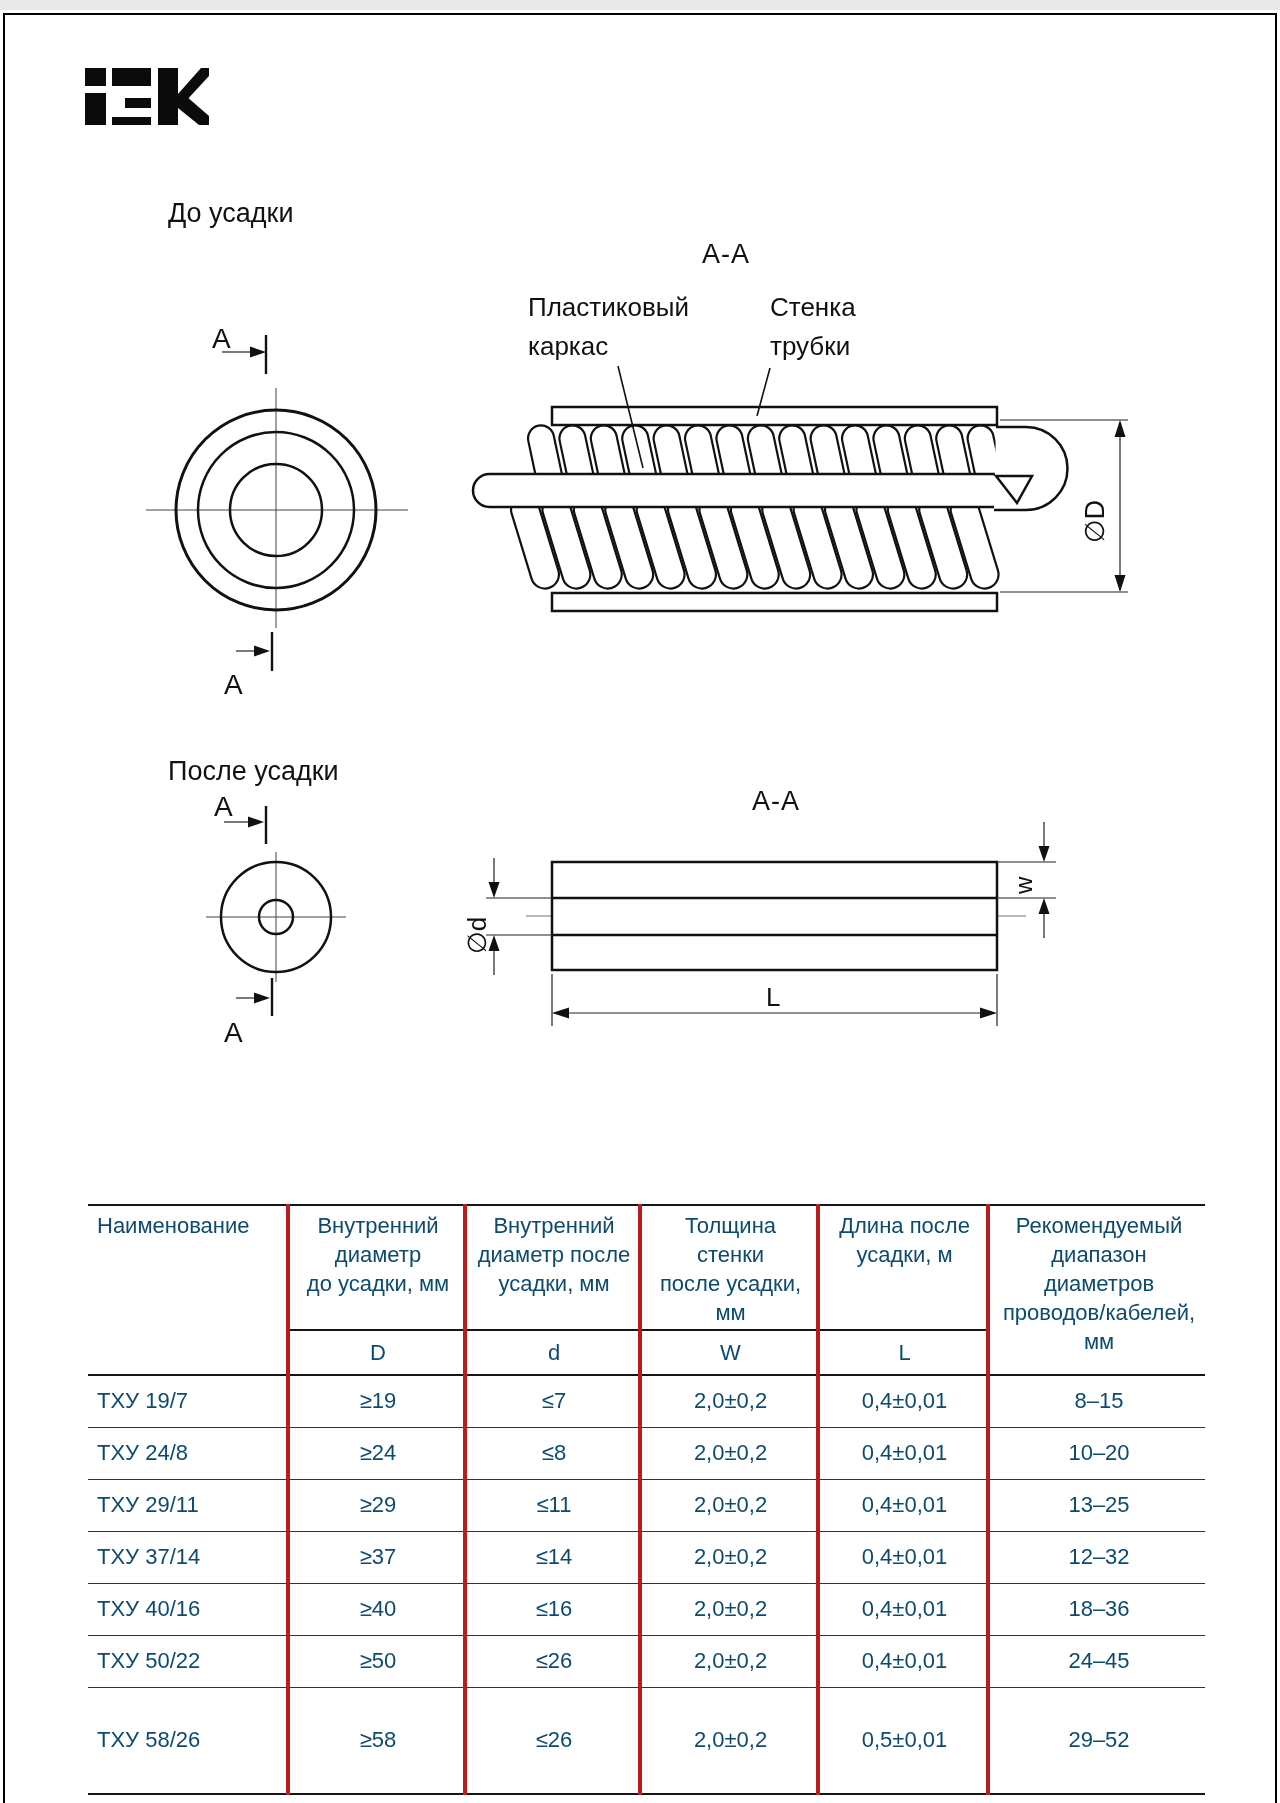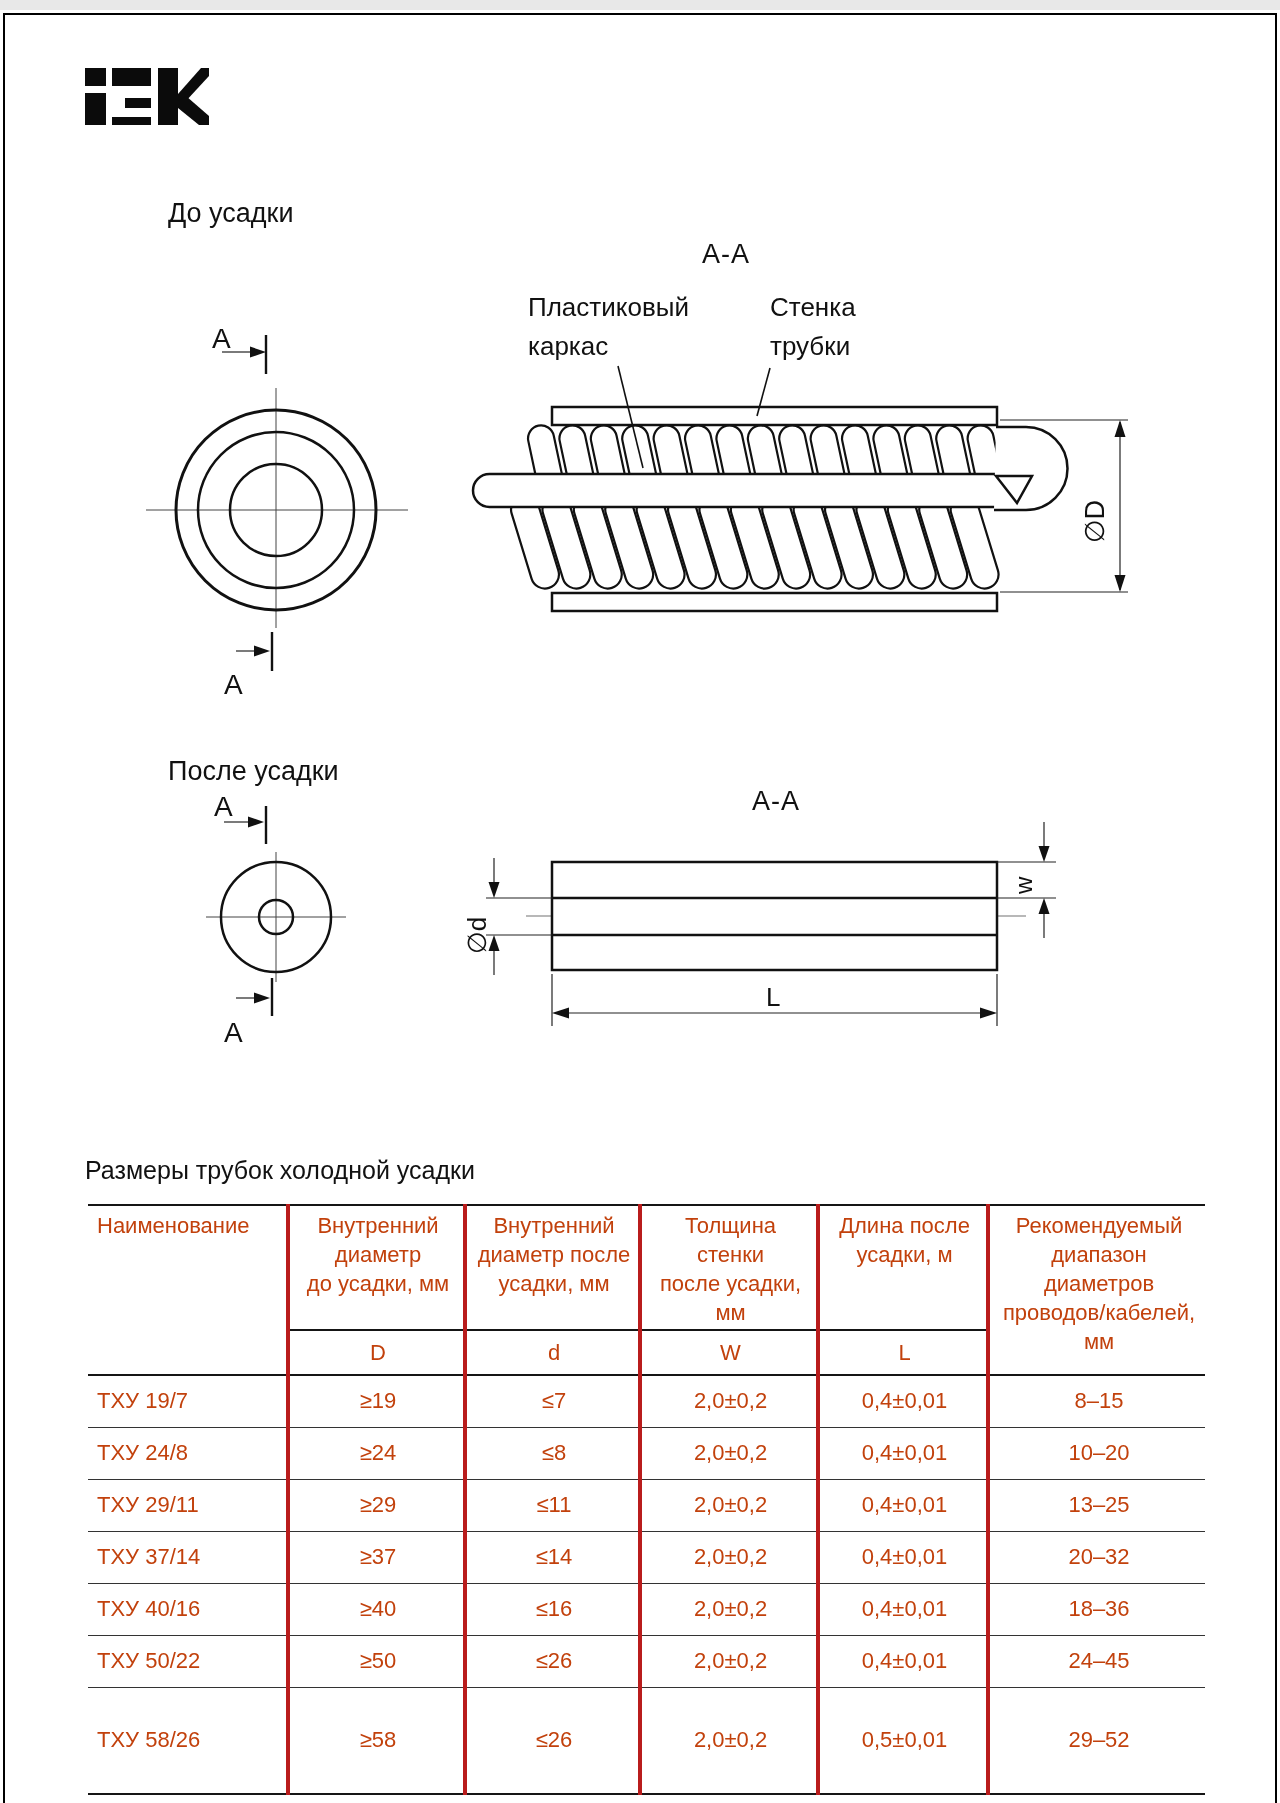--- a/index.html
+++ b/index.html
@@ -8,21 +8,21 @@
     font-family:"Liberation Sans", sans-serif; color:#111; overflow:hidden;
     margin:10px auto;
   }
   .page-border { position:absolute; left:3px; top:3px; right:3px; bottom:3px;
     border:2.5px solid #000; pointer-events:none; }
   .logo { position:absolute; left:85px; top:58px; }
   .drawing-svg { position:absolute; left:0; top:0; }
   .table-caption { position:absolute; left:85px; top:1146px; font-size:25px; }
 
   .spec-table { position:absolute; left:88px; top:1194px; width:1117px;
-    border-collapse:collapse; table-layout:fixed; font-size:22px; color:#c2410c; }
+    border-collapse:collapse; table-layout:fixed; font-size:22px; color:#0c4a6e; }
   .spec-table td { padding:2px 6px 2px 9px; vertical-align:middle;
     white-space:pre-line; line-height:26px; }
   tr.h1 { height:95px; }
   tr.h1 td { vertical-align:top; padding-top:5px; line-height:29px;
     border-top:2.5px solid #151515; }
   tr.h2 { height:45px; }
   tr.h2 td { border-top:2px solid #151515; }
   tr.data { height:52px; }
   tr.data:last-child { height:107px; }
   td.c2, td.c3, td.c4, td.c5, td.c6 { border-left:4px solid #b91c1c;text-align:center; }
@@ -188,21 +188,20 @@
     <text class="t24" transform="translate(1032,884) rotate(-90)">w</text>
 
     <line class="dim" x1="552" y1="964" x2="552" y2="1016"></line>
     <line class="dim" x1="997" y1="964" x2="997" y2="1016"></line>
     <line class="dim" x1="560" y1="1003" x2="989" y2="1003"></line>
     <polygon class="dim-arrow" points="552,1003 569,997.5 569,1008.5"></polygon>
     <polygon class="dim-arrow" points="997,1003 980,997.5 980,1008.5"></polygon>
     <text class="t26" x="766" y="996">L</text>
   </svg>
 
-  <div class="table-caption">Размеры трубок холодной усадки</div>
 
   <table class="spec-table">
     <colgroup>
       <col style="width:200px">
         <col style="width:177px">
         <col style="width:175px">
       <col style="width:178px">
         <col style="width:170px">
         <col style="width:217px">
     </colgroup>
@@ -254,21 +253,21 @@
           <td class="c4">2,0±0,2</td>
           <td class="c5">0,4±0,01</td>
           <td class="c6">13–25</td>
         </tr>
         <tr class="data">
           <td class="c1">ТХУ 37/14</td>
           <td class="c2">≥37</td>
           <td class="c3">≤14</td>
           <td class="c4">2,0±0,2</td>
           <td class="c5">0,4±0,01</td>
-          <td class="c6">20–32</td>
+          <td class="c6">12–32</td>
         </tr>
         <tr class="data">
           <td class="c1">ТХУ 40/16</td>
           <td class="c2">≥40</td>
           <td class="c3">≤16</td>
           <td class="c4">2,0±0,2</td>
           <td class="c5">0,4±0,01</td>
           <td class="c6">18–36</td>
         </tr>
         <tr class="data">

